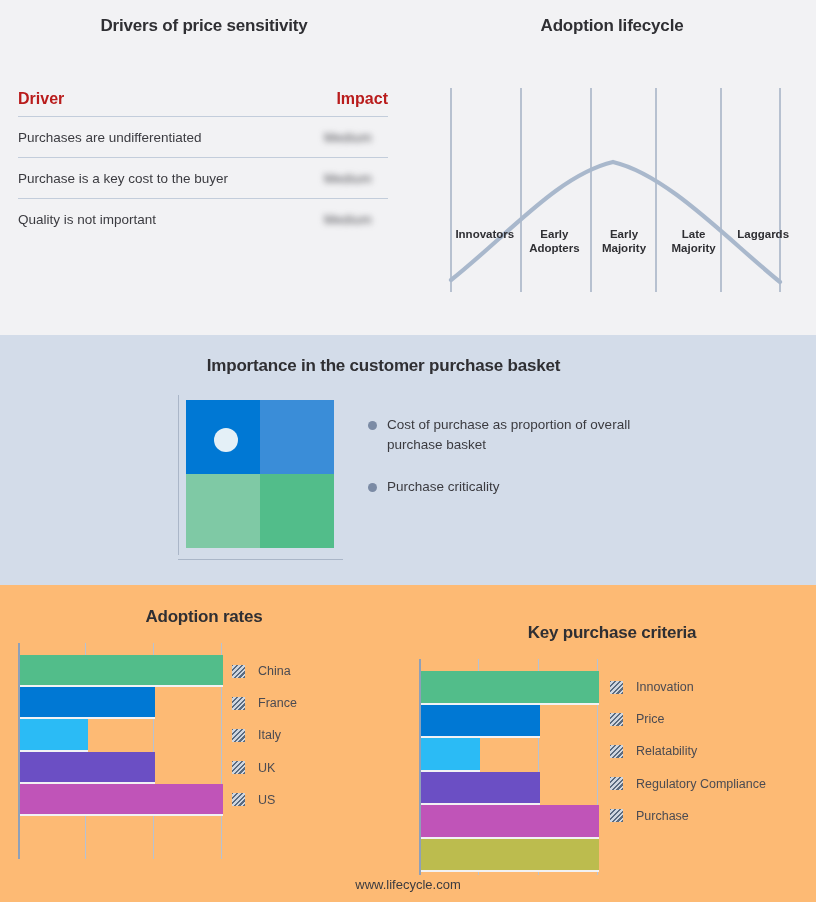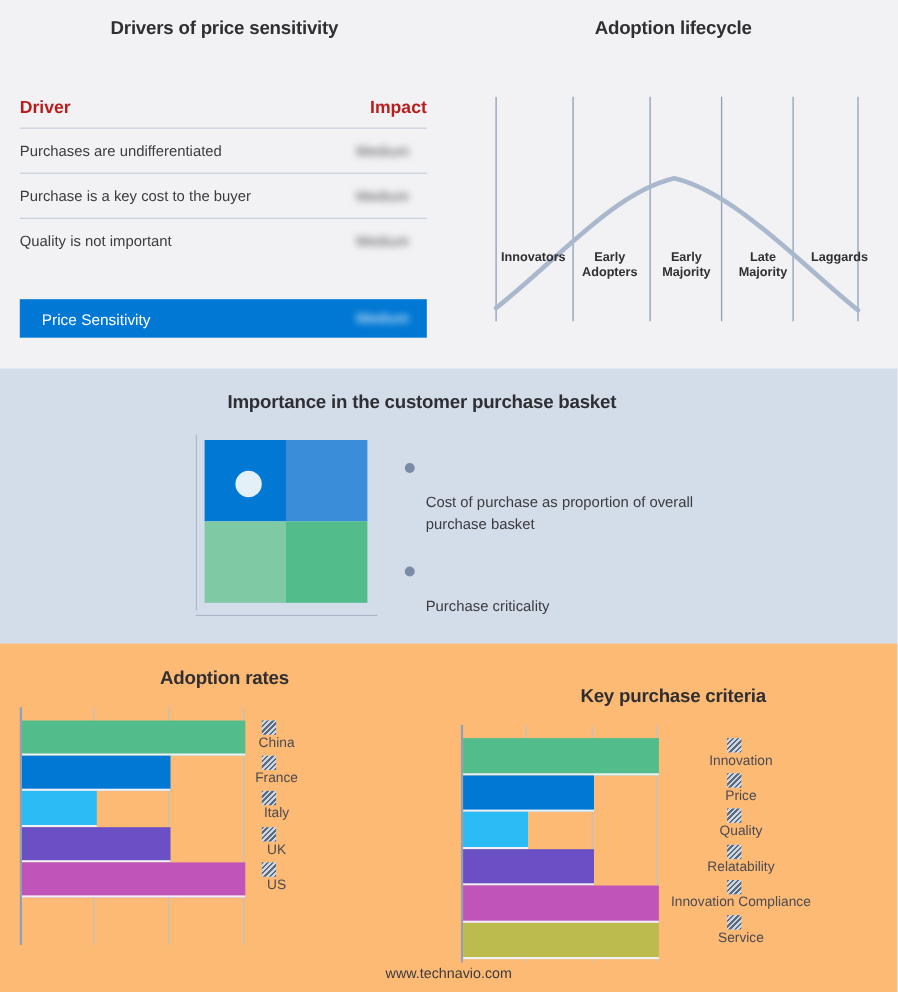--- a/index.html
+++ b/index.html
@@ -179,21 +179,20 @@
     background: #7b8ba5;
     margin-top: 6px;
     margin-right: 10px;
     flex-shrink: 0;
   }
   .ml-text {
     font-size: 13.5px;
     color: #3b3b40;
     line-height: 20px;
     max-width: 262px;
-    margin-top: 32px;
   }
 
   
   .band-bot {
     position: absolute;
     left: 0; top: 585px;
     width: 816px; height: 317px;
     background: #fdba74;
   }
 
@@ -239,21 +238,20 @@
   .legend-col {
     position: absolute;
     top: 70px;
   }
   .legend-left  { left: 232px; }
   .legend-right { left: 202px; }
   .lg-item {
     display: flex;
     align-items: center;
     height: 32.2px;
-    flex-direction: column;
   }
   .lg-swatch {
     width: 13px; height: 13px;
     margin-right: 13px;
     flex-shrink: 0;
     background-color: #cfd6e0;
     background-image: repeating-linear-gradient(
       -45deg,
       #5a6b80 0px, #5a6b80 1.6px,
       #cfd6e0 1.6px, #cfd6e0 3.4px
@@ -295,24 +293,20 @@
       <div class="dt-row">
         <span class="dt-driver">Purchase is a key cost to the buyer</span>
         <span class="dt-impact">Medium</span>
       </div>
       <div class="dt-row">
         <span class="dt-driver">Quality is not important</span>
         <span class="dt-impact">Medium</span>
       </div>
     </div>
 
-    <div class="dt-highlight">
-      <span class="hl-label">Price Sensitivity</span>
-      <span class="hl-impact">Medium</span>
-    </div>
   </div>
 
   <div class="lifecycle-panel">
     <div class="panel-title">Adoption lifecycle</div>
 
     <div class="lifecycle-chart">
       <svg class="lc-svg" width="375" height="240" viewBox="0 0 375 240">
 
         <g stroke="#8fa0b8" stroke-width="1.2">
           <line x1="23" y1="18" x2="23" y2="222"></line>
@@ -452,31 +446,27 @@
         <div class="lg-item">
           <span class="lg-swatch"></span>
           <span class="lg-label">Innovation</span>
         </div>
         <div class="lg-item">
           <span class="lg-swatch"></span>
           <span class="lg-label">Price</span>
         </div>
         <div class="lg-item">
           <span class="lg-swatch"></span>
-          <span class="lg-label">Quality</span>
-        </div>
-        <div class="lg-item">
-          <span class="lg-swatch"></span>
           <span class="lg-label">Relatability</span>
         </div>
         <div class="lg-item">
           <span class="lg-swatch"></span>
-          <span class="lg-label">Innovation Compliance</span>
-        </div>
-        <div class="lg-item">
-          <span class="lg-swatch"></span>
-          <span class="lg-label">Service</span>
-        </div>
-      </div>
-  </div>
-
-  <div class="footer-url">www.technavio.com</div>
+          <span class="lg-label">Regulatory Compliance</span>
+        </div>
+        <div class="lg-item">
+          <span class="lg-swatch"></span>
+          <span class="lg-label">Purchase</span>
+        </div>
+      </div>
+  </div>
+
+  <div class="footer-url">www.lifecycle.com</div>
 </div>
 
 </body></html>

